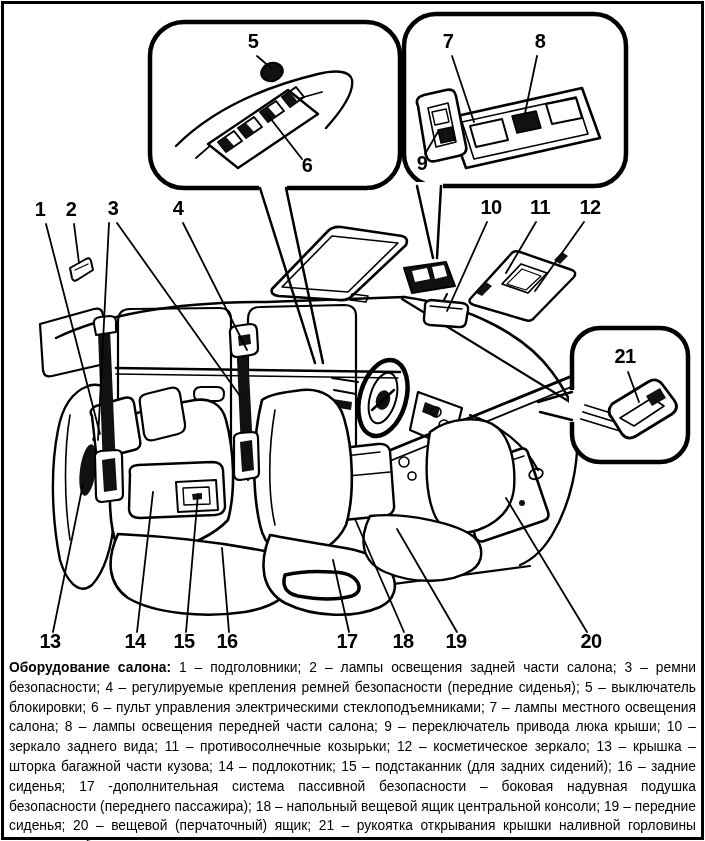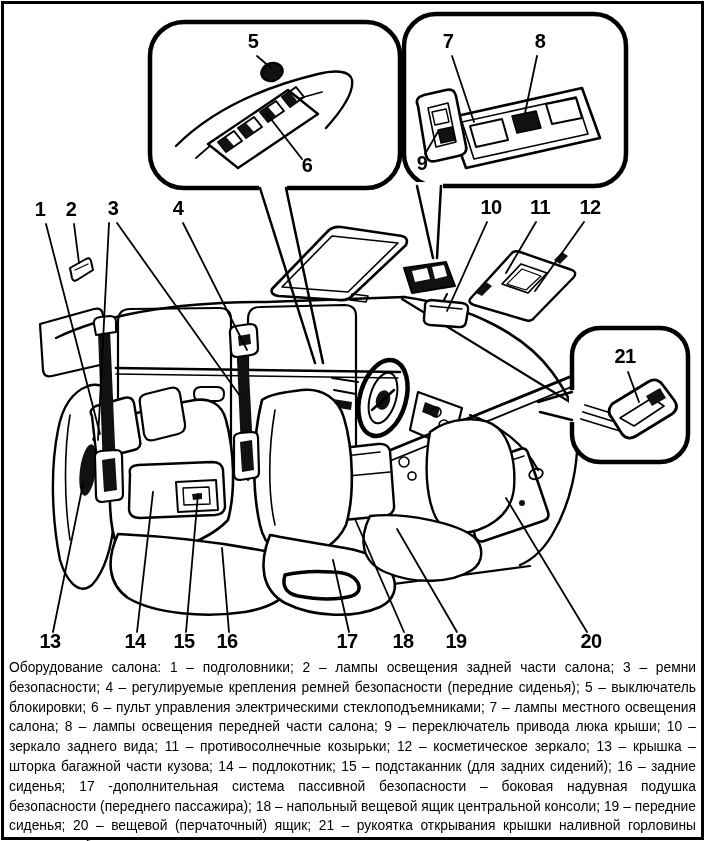--- a/index.html
+++ b/index.html
@@ -8,21 +8,21 @@
     font-family:"Liberation Sans",sans-serif;color:#000;overflow:hidden;
   }
   .frame{position:absolute;inset:1px;border:3px solid #000;pointer-events:none;}
   .art{position:absolute;left:0;top:0;}
   .lbl{font:bold 20px "Liberation Sans",sans-serif;letter-spacing:-0.5px;fill:#000;}
   .caption{
     position:absolute;left:5px;right:5px;top:655px;
     padding:3px 4px 0 4px;
     font-size:13.8px;line-height:19.8px;text-align:justify;
   }
-  .caption b{font-weight:normal;}
+  .caption b{font-weight:bold;}
 </style>
 </head>
 <body>
 
 <div class="stage">
 
   <svg class="art" width="705" height="660" viewBox="0 0 705 660" fill="none" stroke="#000" stroke-linecap="round" stroke-linejoin="round">
 
     <g>
 

